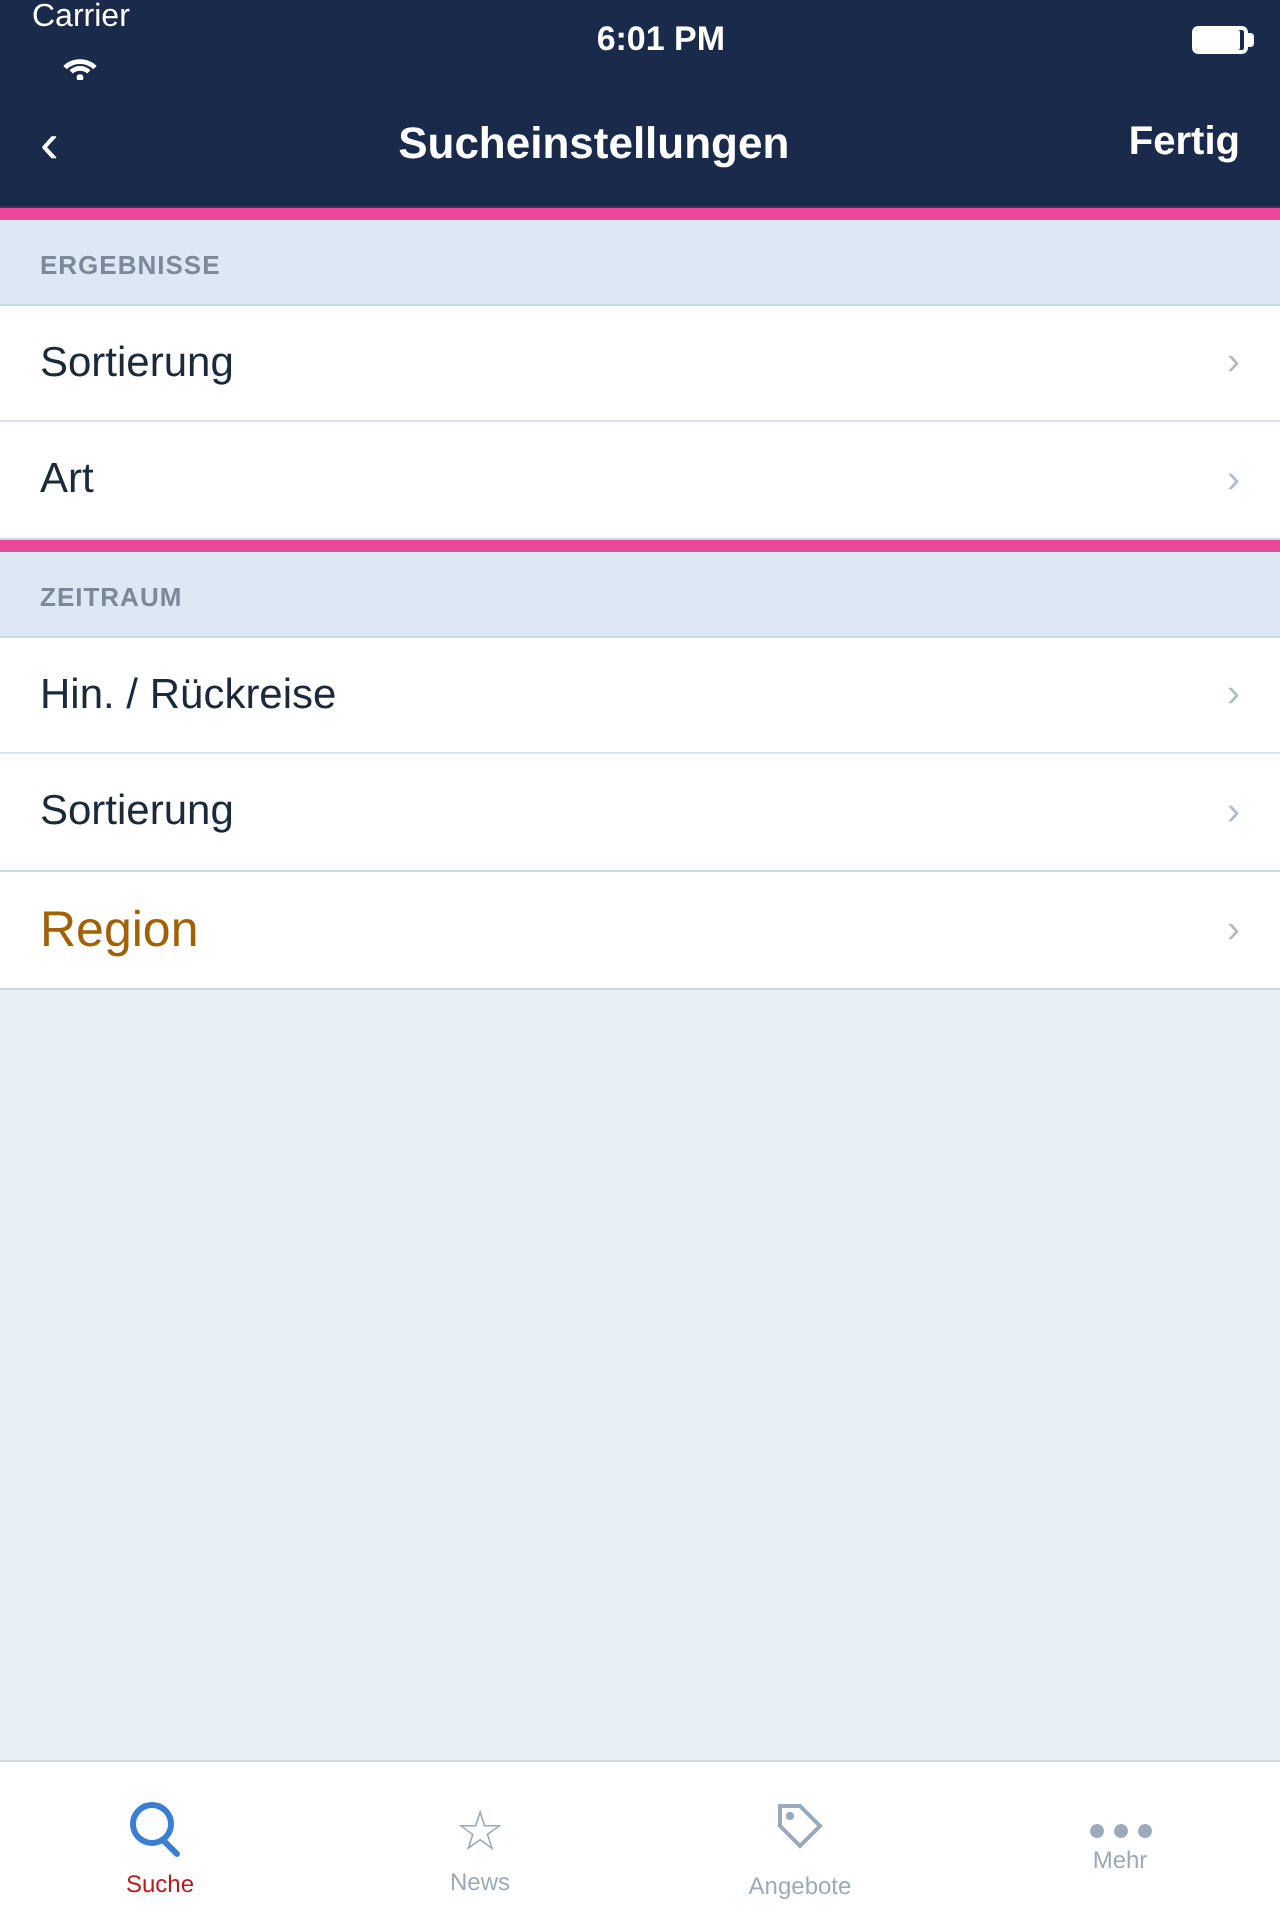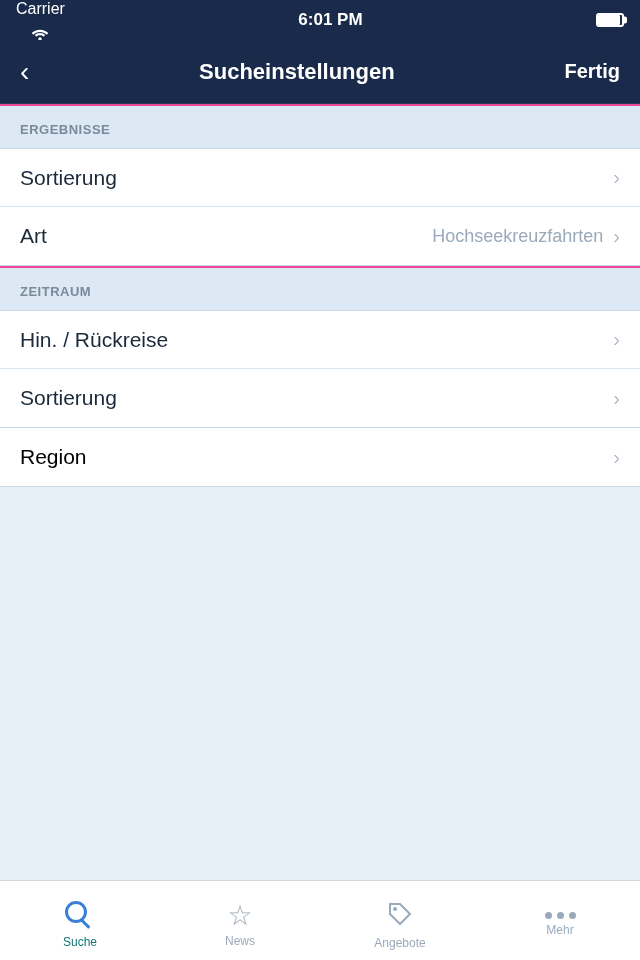--- a/index.html
+++ b/index.html
@@ -107,21 +107,21 @@
       height: calc(960px - 40px - 64px - 80px);
       overflow: hidden;
       background: #e8f0f7;
     }
 
     
     .section-header {
       background: #dce8f3;
       padding: 14px 20px 10px 20px;
       border-bottom: 1px solid #c8d8e8;
-      border-top: 2px solid #ec4899;
+      border-top: 6px solid #ec4899;
     }
     .section-header span {
       font-size: 13px;
       font-weight: 600;
       color: #7a8a9a;
       letter-spacing: 0.5px;
       text-transform: uppercase;
     }
 
     
@@ -212,22 +212,22 @@
     .region-item {
       background: white;
       display: flex;
       align-items: center;
       justify-content: space-between;
       padding: 0 20px;
       height: 58px;
       cursor: pointer;
     }
     .region-label {
-      font-size: 21px;
-      color: #000000;
+      font-size: 25px;
+      color: #a16207;
       font-weight: 400;
     }
   </style>
 </head>
 <body>
 
 <div class="status-bar">
   <div class="status-bar-left">
     <span>Carrier</span>
     <svg class="wifi-icon" viewBox="0 0 24 16" fill="white">
@@ -259,21 +259,20 @@
     <div class="group-items">
       <div class="list-item">
         <span class="list-item-left">Sortierung</span>
         <div class="list-item-right">
           <span class="chevron">›</span>
         </div>
       </div>
       <div class="list-item">
         <span class="list-item-left">Art</span>
         <div class="list-item-right">
-          <span class="list-item-value">Hochseekreuzfahrten</span>
           <span class="chevron">›</span>
         </div>
       </div>
     </div>
   </div>
 
   <div class="group">
     <div class="section-header">
       <span>ZEITRAUM</span>
     </div>
@@ -306,21 +305,21 @@
 
 </div>
 
 <div class="tab-bar">
 
   <div class="tab-item active">
     <div style="position:relative;width:30px;height:30px;">
       <div style="width:22px;height:22px;border:3px solid #3a7fd4;border-radius:50%;position:absolute;top:0;left:0;"></div>
       <div style="position:absolute;bottom:0;right:0;width:12px;height:3px;background:#3a7fd4;transform:rotate(45deg);transform-origin:left center;top:17px;left:16px;border-radius:2px;"></div>
     </div>
-    <span class="tab-label" style="color:#0f766e;">Suche</span>
+    <span class="tab-label" style="color:#b91c1c;">Suche</span>
   </div>
 
   <div class="tab-item">
     <span style="font-size:28px;color:#9aaabb;line-height:1;">☆</span>
     <span class="tab-label">News</span>
   </div>
 
   <div class="tab-item">
     <div>
       <svg width="28" height="28" viewBox="0 0 28 28" fill="none">

